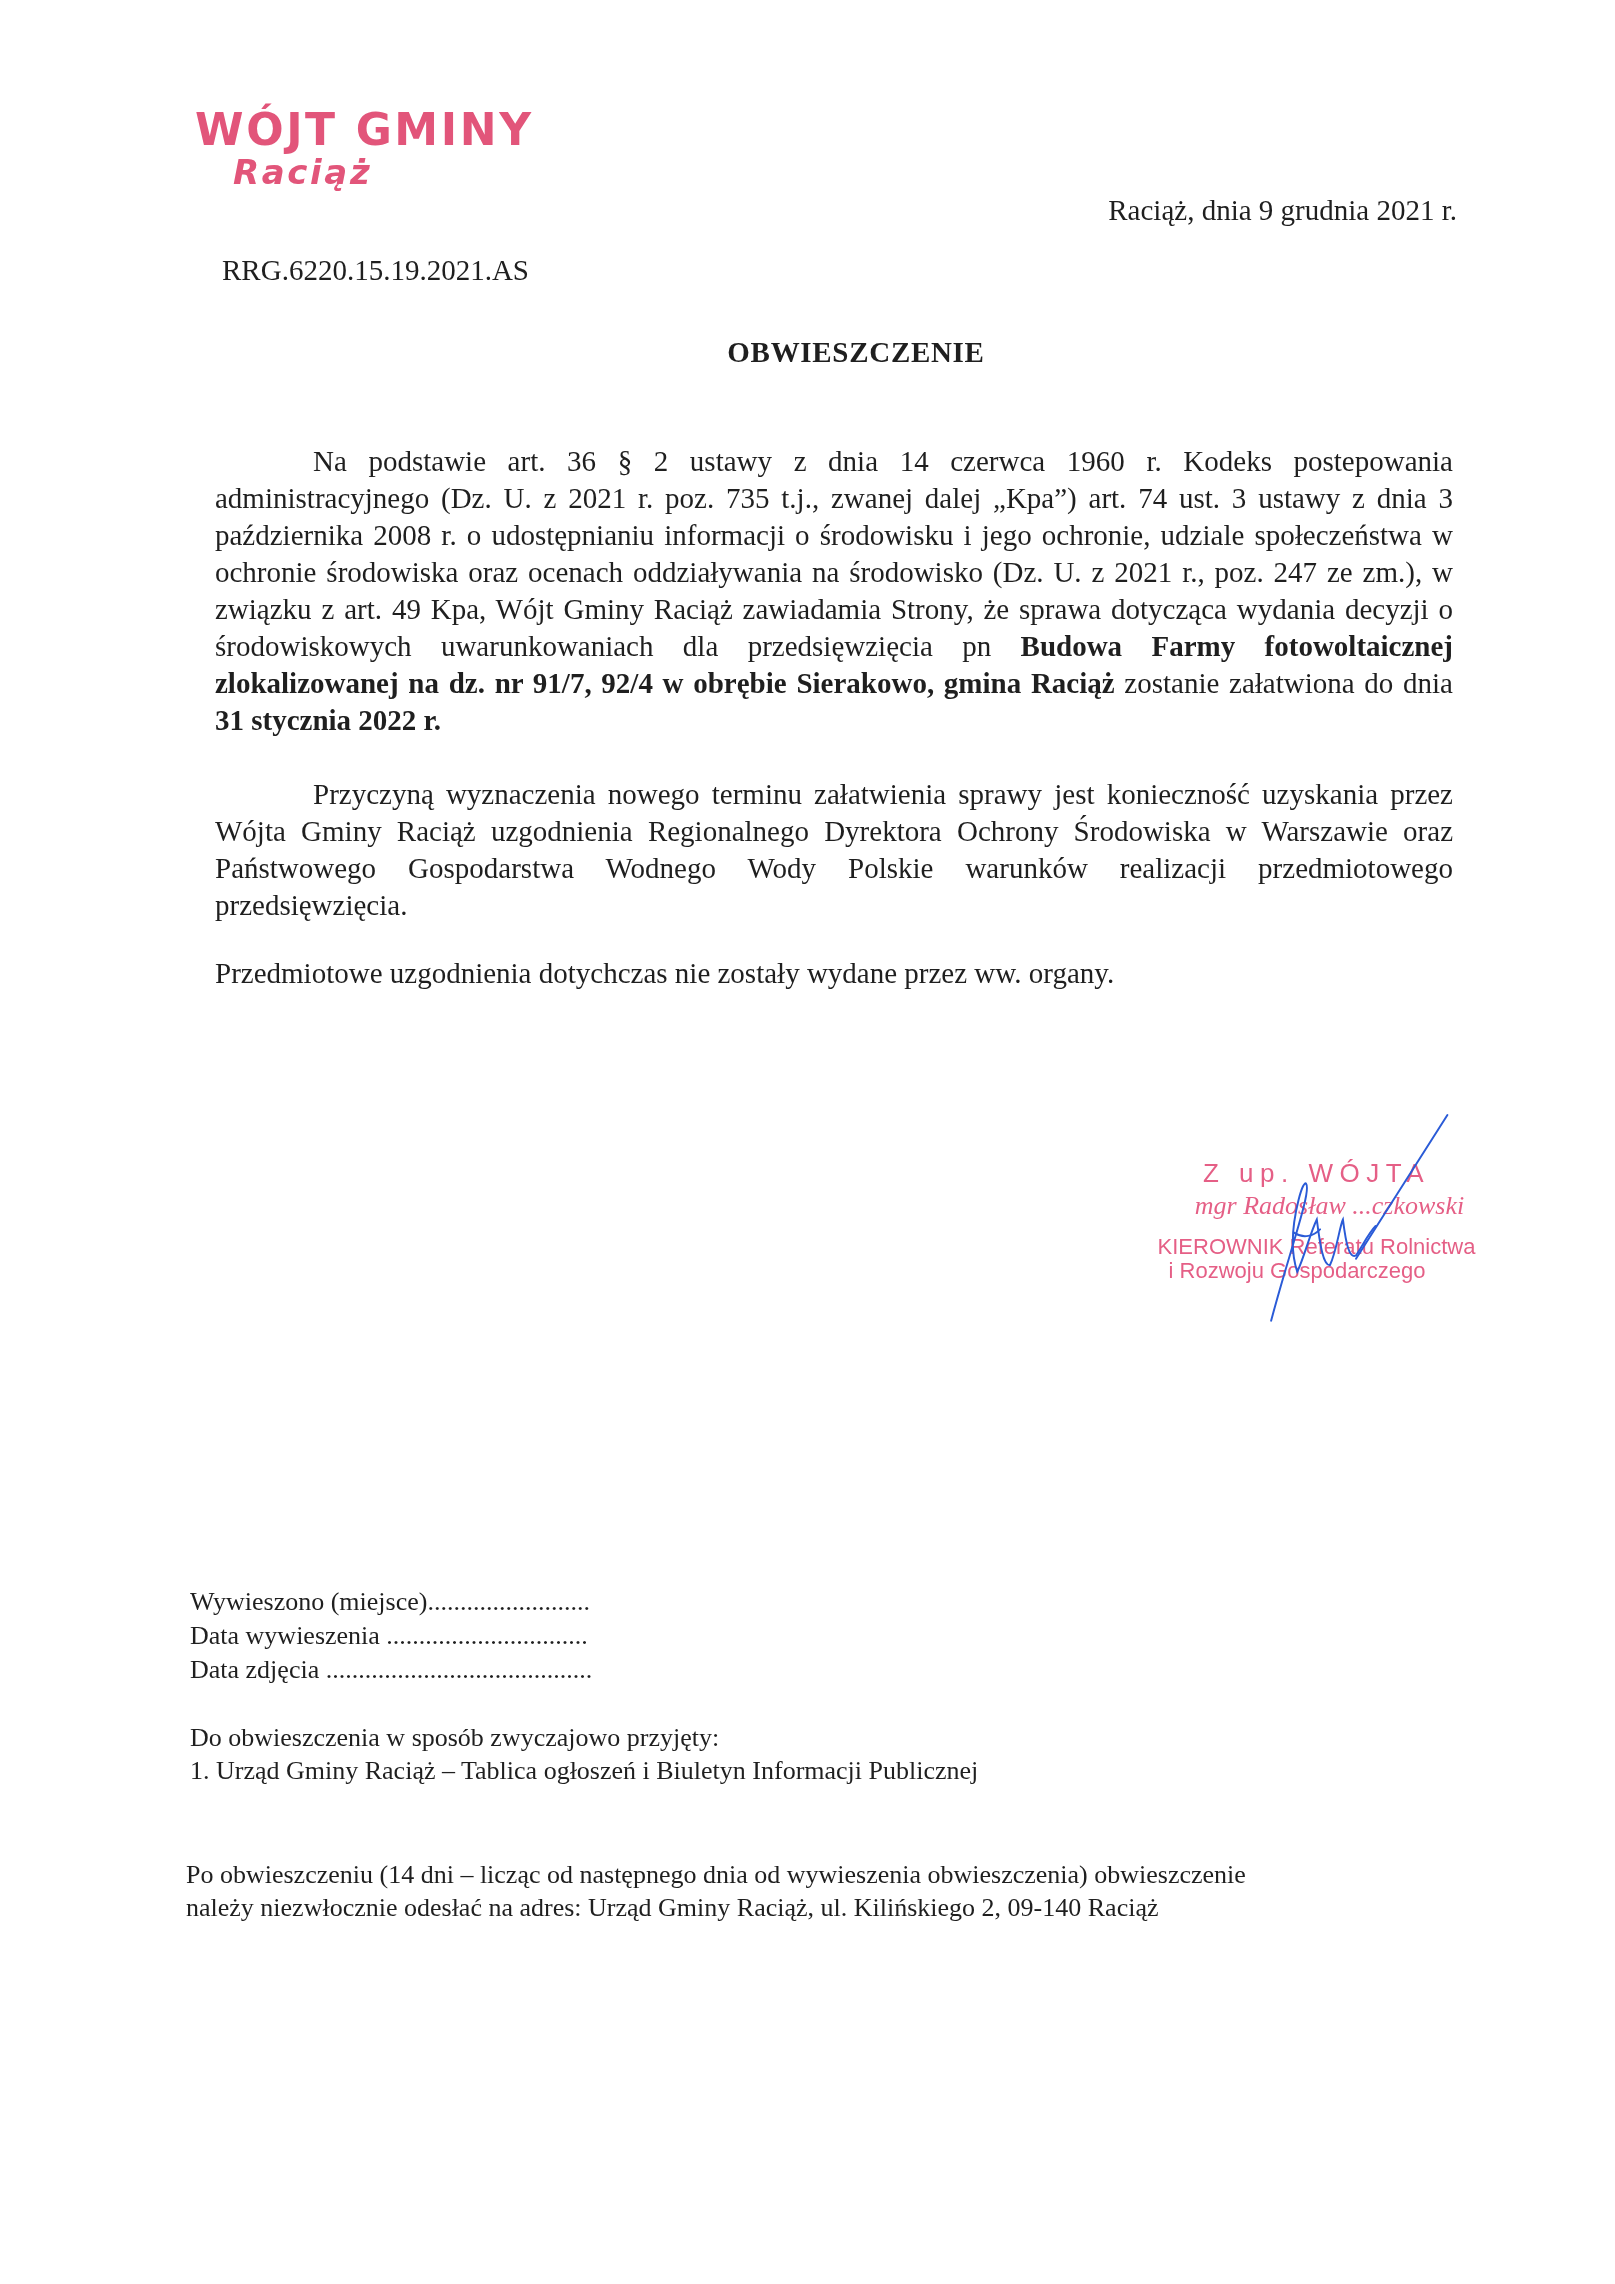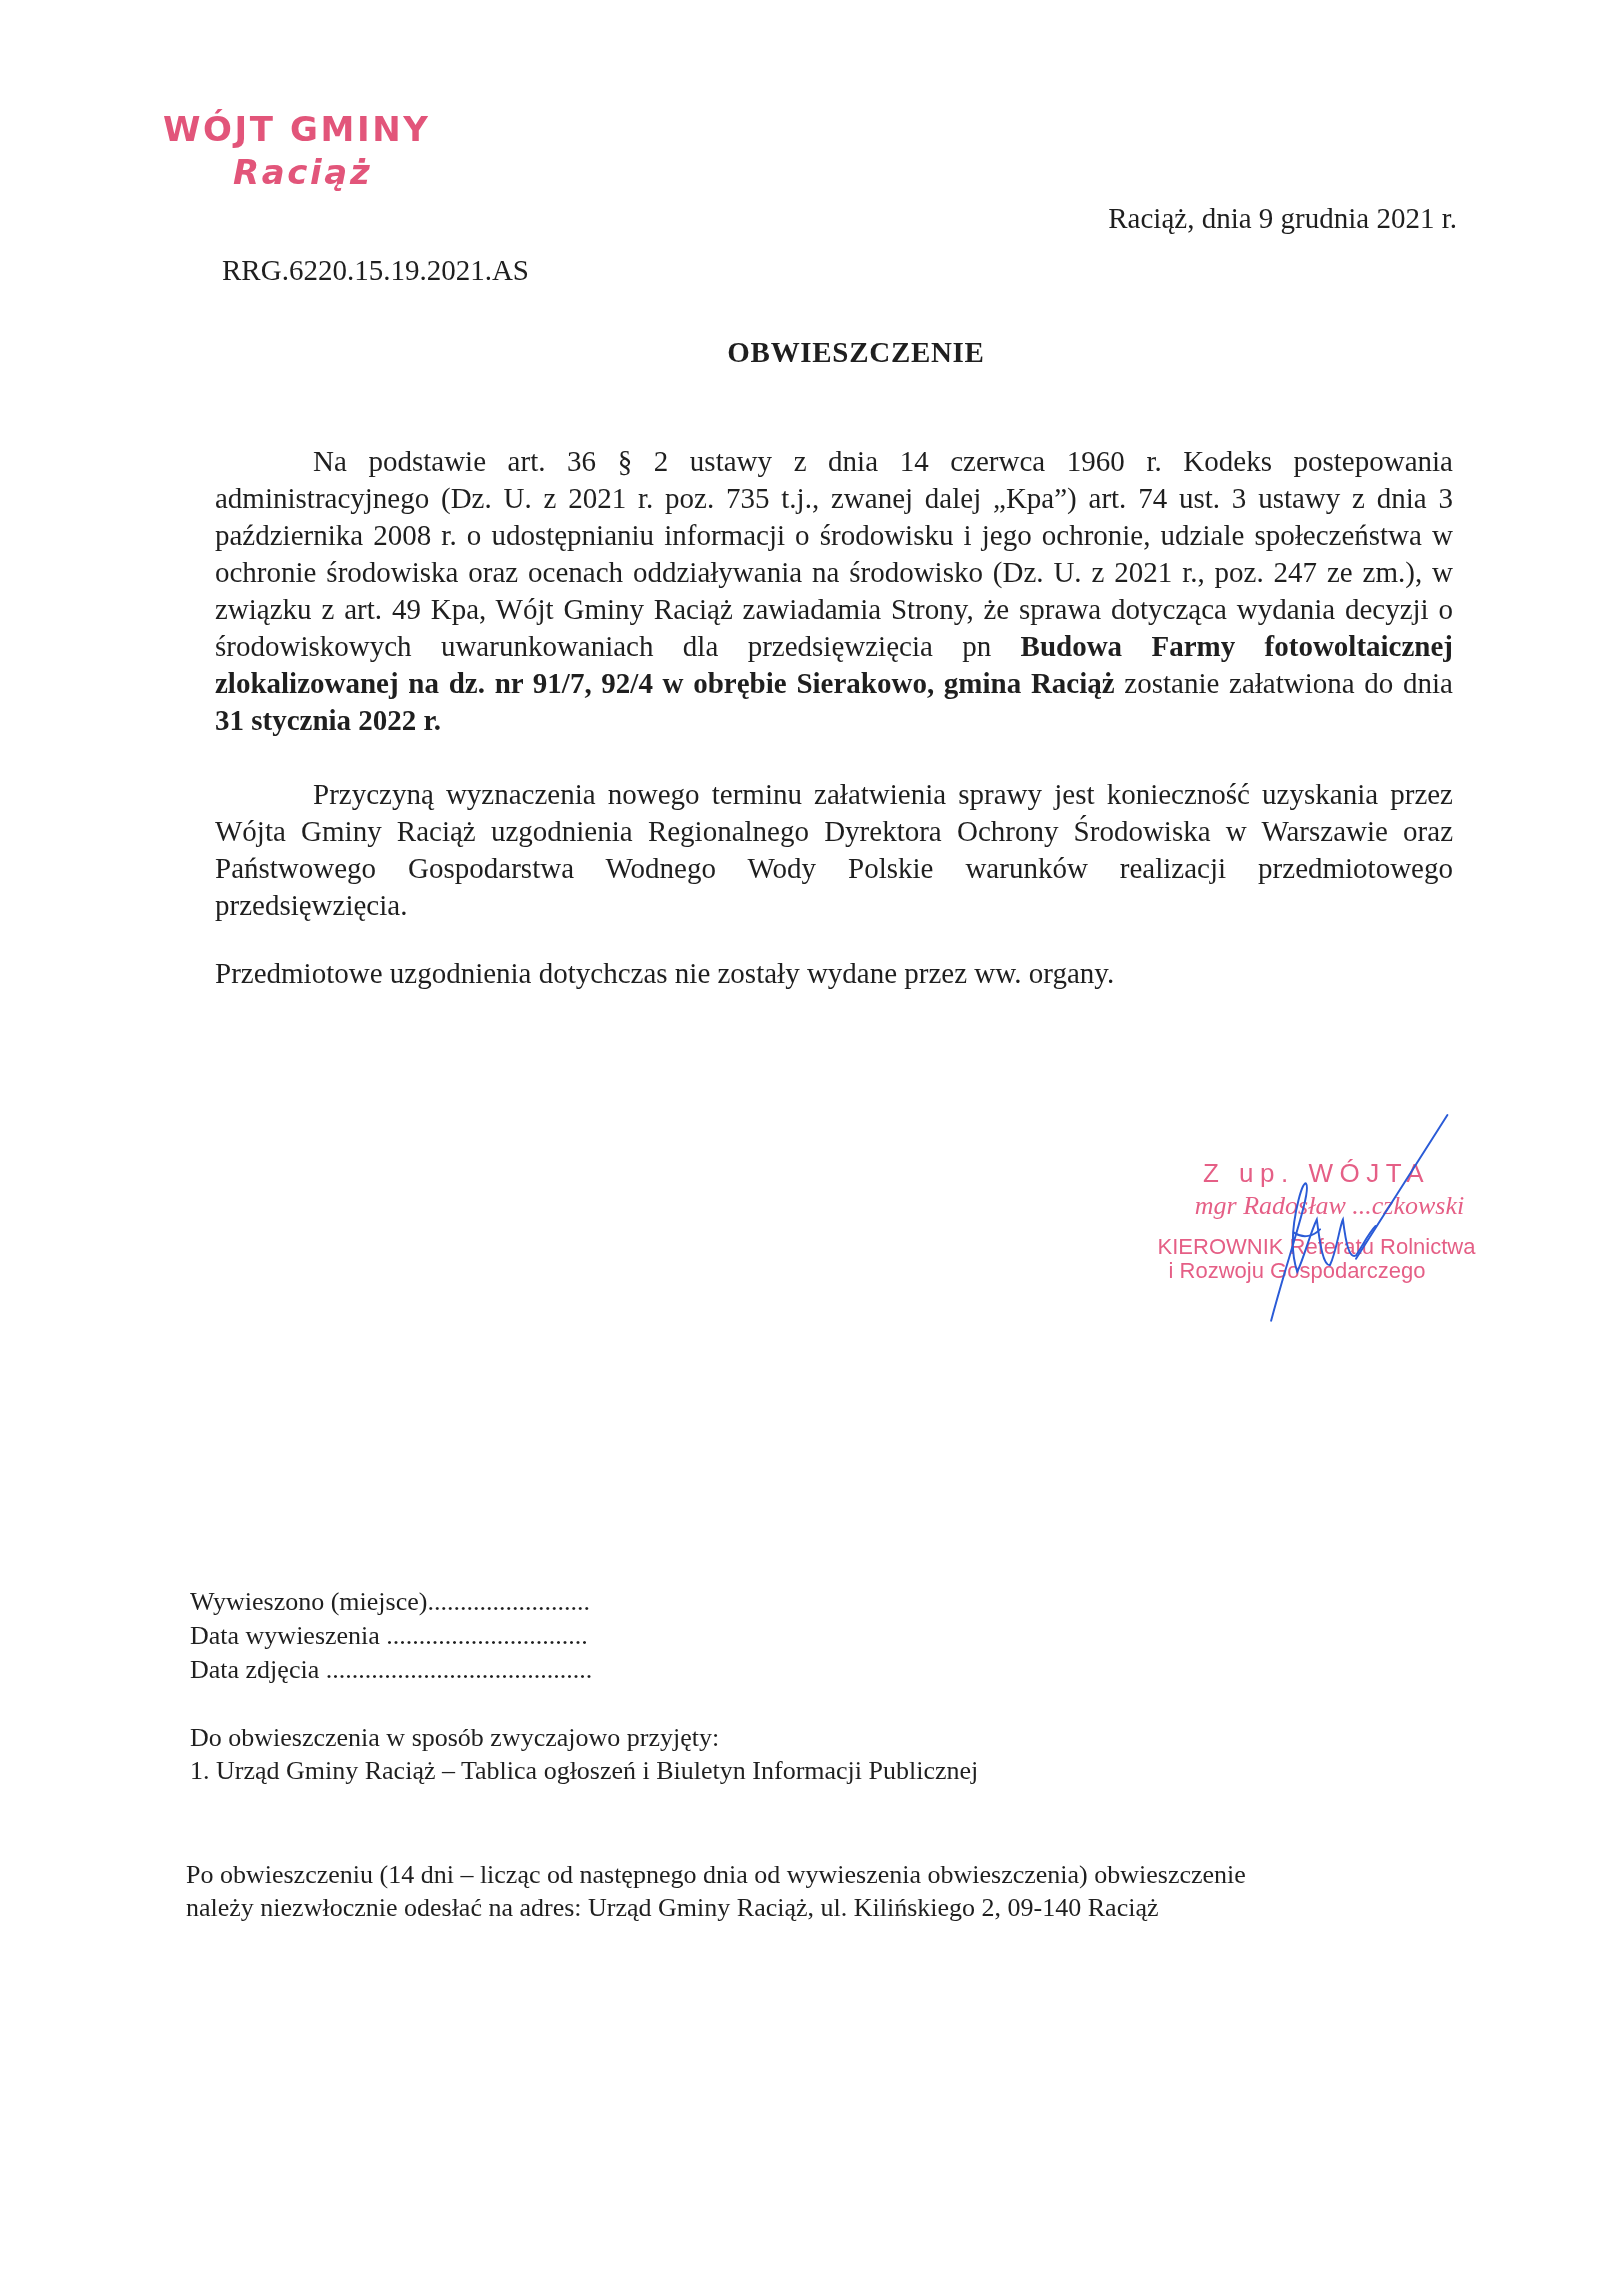--- a/index.html
+++ b/index.html
@@ -2,24 +2,24 @@
 <html style="font-size:10.4px"><head>
 <meta charset="utf-8">
 <style>
   html, body { margin: 0; padding: 0; background: #ffffff; }
   body { width: 1616px; height: 2284px; position: relative; overflow: hidden;
          font-family: "Liberation Serif", "DejaVu Serif", serif; color: #1f1f1f; }
   .abs { position: absolute; }
 
   .stamp-head { left: 163px; top: 108px; color: #e2557a;
     font-family: "DejaVu Sans", "Liberation Sans", sans-serif; font-weight: bold; letter-spacing: 2.6px; }
-  .stamp-head .l1 { font-size: 34px; line-height: 43px; display: block; }
+  .stamp-head .l1 { font-size: 44px; line-height: 43px; display: block; margin-left: 32px; }
   .stamp-head .l2 { font-size: 34px; line-height: 43px; display: block; padding-left: 70px; font-style: italic; }
 
-  .date-line { left: 1056px; top: 202px; width: 401px; text-align: right; font-size: 29px; }
+  .date-line { left: 1056px; top: 194px; width: 401px; text-align: right; font-size: 29px; }
   .ref-no { left: 222px; top: 254px; font-size: 29px; }
   .title { left: 0; width: 1616px; top: 336px; text-align: center; font-size: 29px; font-weight: bold; letter-spacing: 0.7px; padding-left: 48px; }
 
   .body-text { left: 215px; width: 1238px; font-size: 29px; line-height: 37px; text-align: justify; }
   .body-text p { margin: 0; }
   .indent { text-indent: 98px; }
   .p1 { top: 443px; }
   .p2 { top: 776px; }
   .p3 { top: 955px; text-indent: 0; }
 

